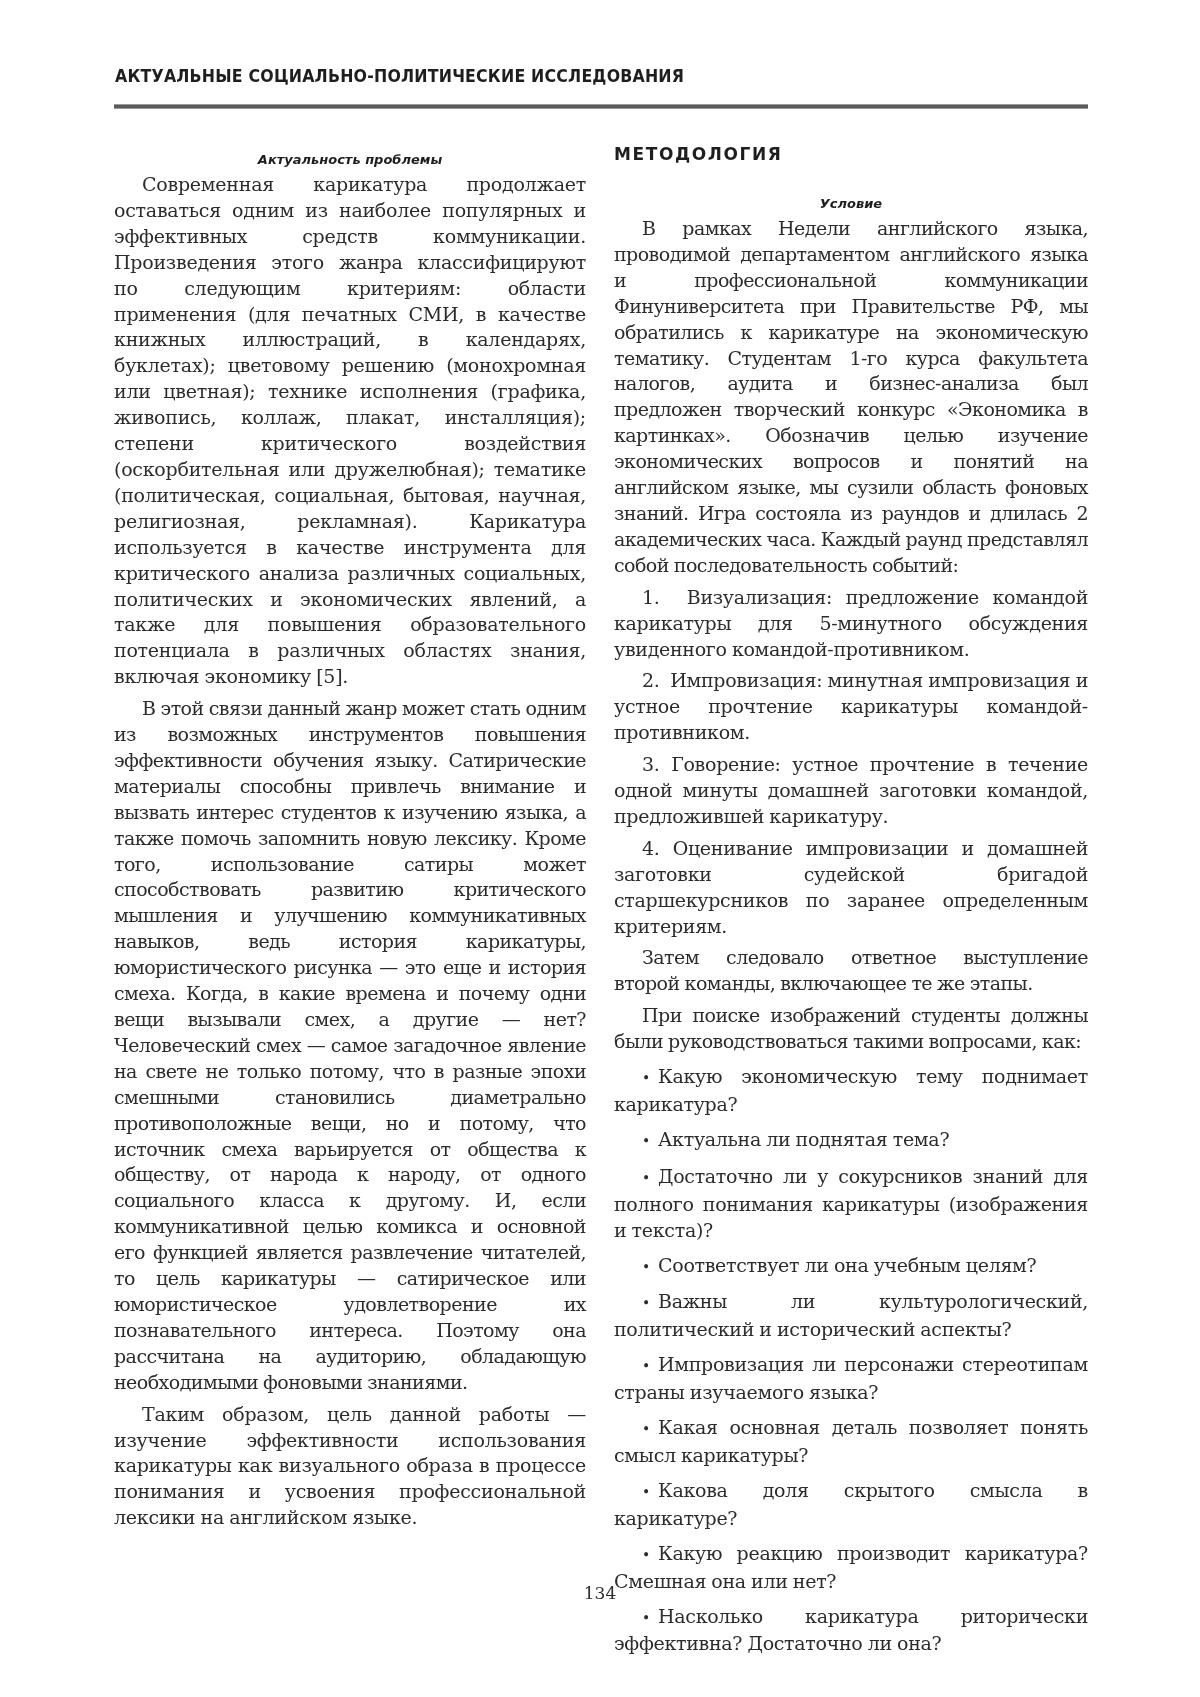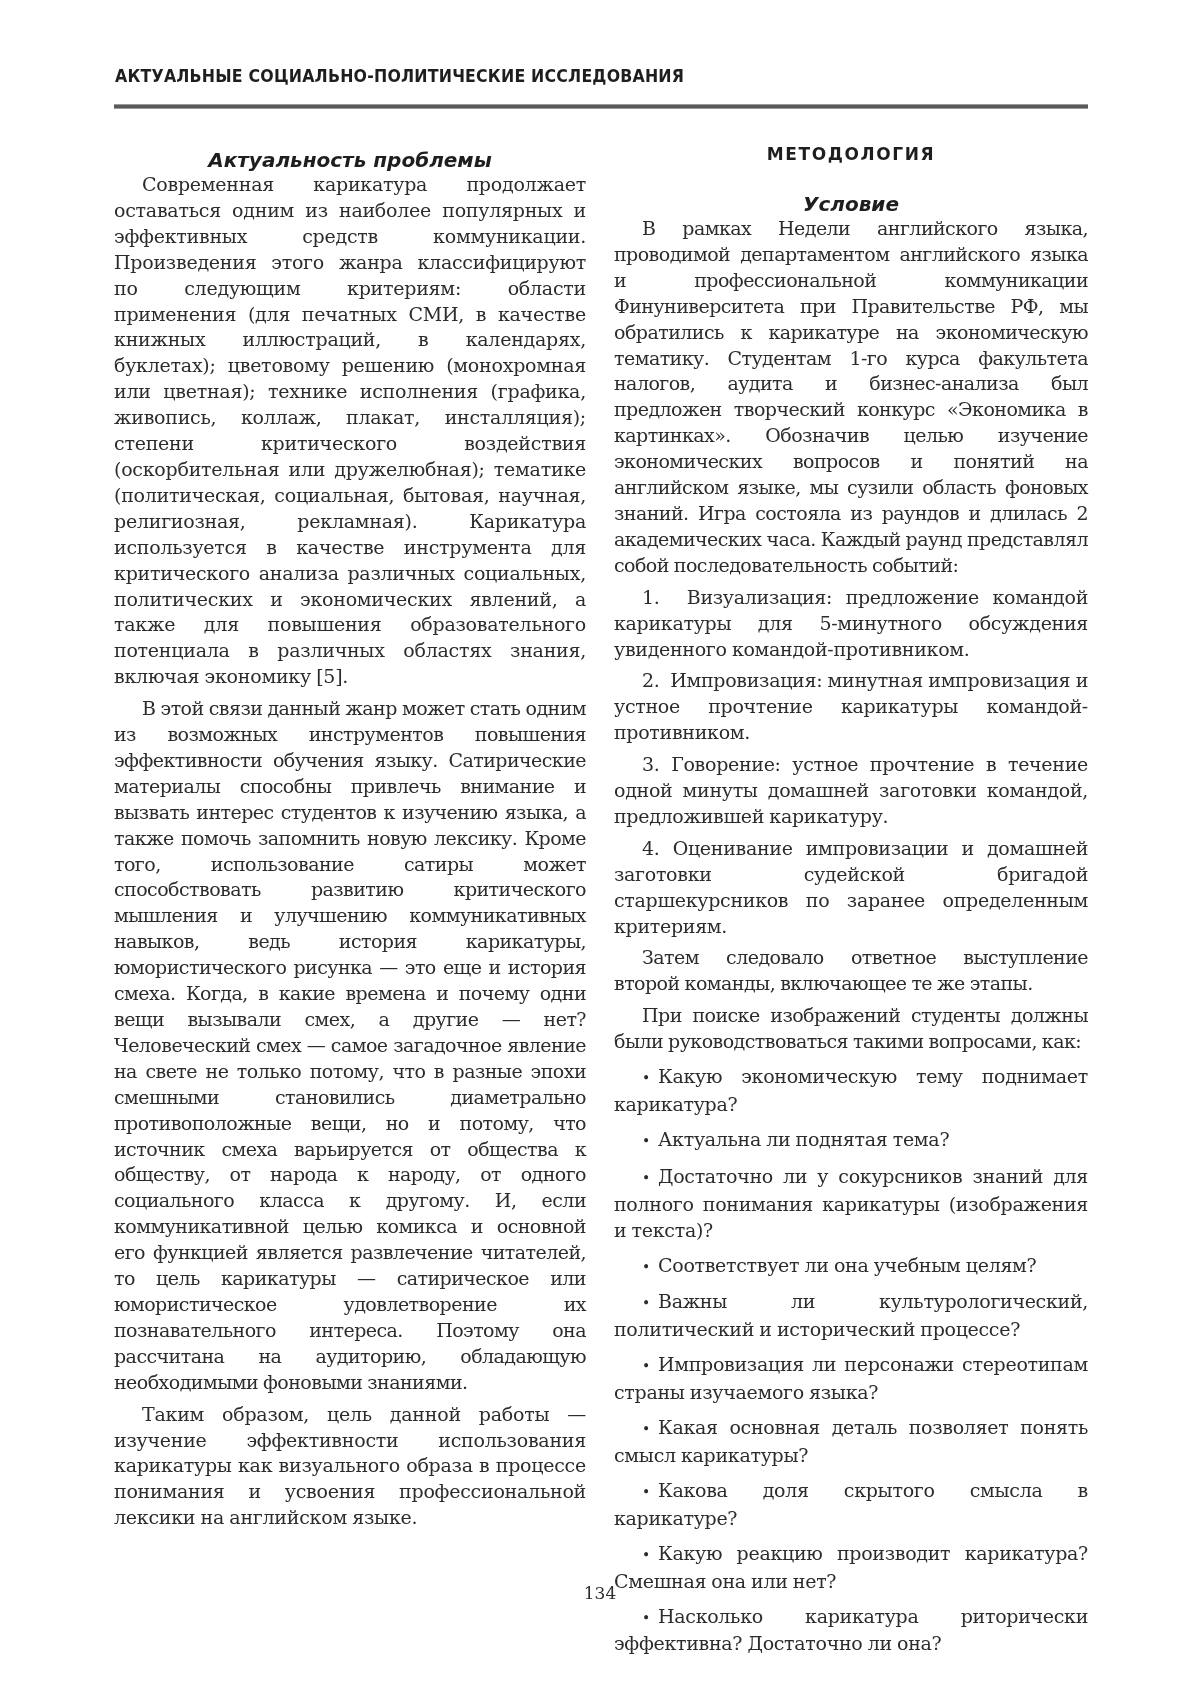--- a/index.html
+++ b/index.html
@@ -51,32 +51,31 @@
     }
     .col-right {
       left: 614px;
       width: 474px;
       top: 142px;
     }
     .section-subtitle {
       font-family: "DejaVu Sans", sans-serif;
       font-style: italic;
       font-weight: bold;
-      font-size: 20px;
+      font-size: 13px;
       text-align: center;
       line-height: 24px;
       color: #1e1e1e;
       margin: 0;
     }
     .section-title {
       font-family: "DejaVu Sans", sans-serif;
       font-weight: bold;
       font-size: 17px;
       letter-spacing: 1.6px;
-      text-align: center;
       color: #1e1e1e;
       line-height: 24px;
       margin: 0 0 26px 0;
     }
     .para {
       margin: 0 0 6px 0;
       text-indent: 28px;
       letter-spacing: -0.25px;
       word-spacing: -0.5px;
     }
@@ -138,21 +137,21 @@
   </div>
 
   <p class="para tight">Затем следовало ответное выступление второй команды, включающее те же этапы.</p>
   <p class="para tight">При поиске изображений студенты должны были руководствоваться такими вопросами, как:</p>
 
   <div>
     <p class="bullet-item"><span class="bullet-glyph">•</span><span>Какую экономическую тему поднимает карикатура?</span></p>
     <p class="bullet-item"><span class="bullet-glyph">•</span><span>Актуальна ли поднятая тема?</span></p>
     <p class="bullet-item"><span class="bullet-glyph">•</span><span>Достаточно ли у сокурсников знаний для полного понимания карикатуры (изображения и текста)?</span></p>
     <p class="bullet-item"><span class="bullet-glyph">•</span><span>Соответствует ли она учебным целям?</span></p>
-    <p class="bullet-item"><span class="bullet-glyph">•</span><span>Важны ли культурологический, политический и исторический процессе?</span></p>
+    <p class="bullet-item"><span class="bullet-glyph">•</span><span>Важны ли культурологический, политический и исторический аспекты?</span></p>
     <p class="bullet-item"><span class="bullet-glyph">•</span><span>Импровизация ли персонажи стереотипам страны изучаемого языка?</span></p>
     <p class="bullet-item"><span class="bullet-glyph">•</span><span>Какая основная деталь позволяет понять смысл карикатуры?</span></p>
     <p class="bullet-item"><span class="bullet-glyph">•</span><span>Какова доля скрытого смысла в карикатуре?</span></p>
     <p class="bullet-item"><span class="bullet-glyph">•</span><span>Какую реакцию производит карикатура? Смешная она или нет?</span></p>
     <p class="bullet-item"><span class="bullet-glyph">•</span><span>Насколько карикатура риторически эффективна? Достаточно ли она?</span></p>
   </div>
 </div>
 
 <div class="page-number">134</div>
 

